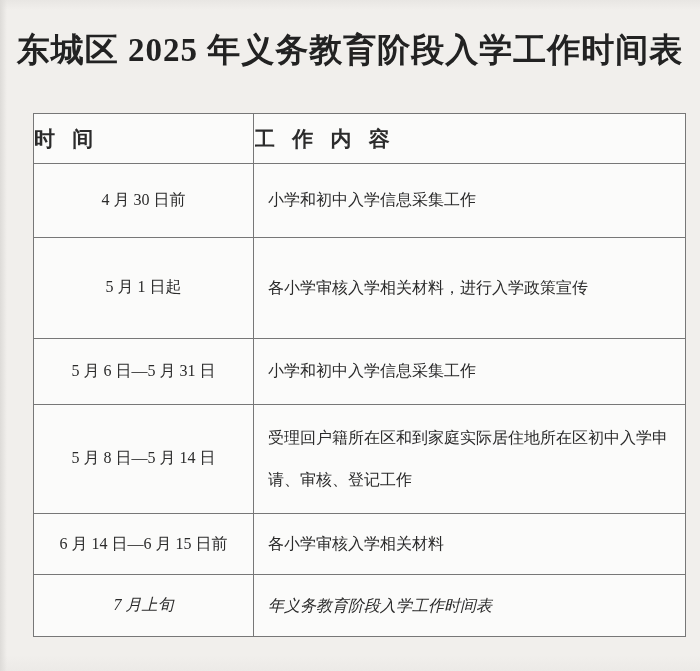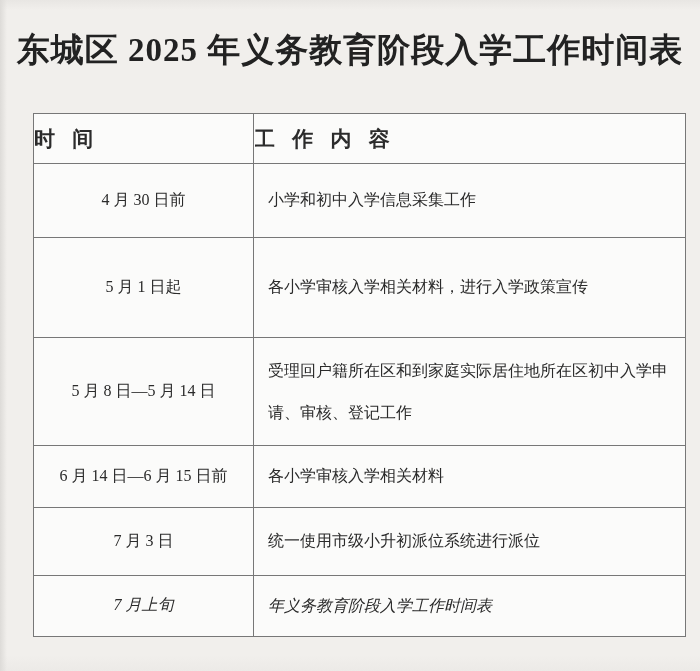--- a/index.html
+++ b/index.html
@@ -99,30 +99,30 @@
   </thead>
   <tbody>
     <tr class="r-0">
       <td class="time-cell">4 月 30 日前</td>
       <td class="work-cell">小学和初中入学信息采集工作</td>
     </tr>
     <tr class="r-1">
       <td class="time-cell">5 月 1 日起</td>
       <td class="work-cell">各小学审核入学相关材料，进行入学政策宣传</td>
     </tr>
+    <tr class="r-2">
+      <td class="time-cell">5 月 6 日—5 月 31 日</td>
+      <td class="work-cell">小学和初中入学信息采集工作</td>
+    </tr>
     <tr class="r-3">
       <td class="time-cell">5 月 8 日—5 月 14 日</td>
       <td class="work-cell">受理回户籍所在区和到家庭实际居住地所在区初中入学申请、审核、登记工作</td>
     </tr>
     <tr class="r-4">
       <td class="time-cell">6 月 14 日—6 月 15 日前</td>
       <td class="work-cell">各小学审核入学相关材料</td>
-    </tr>
-    <tr class="r-5">
-      <td class="time-cell">7 月 3 日</td>
-      <td class="work-cell">统一使用市级小升初派位系统进行派位</td>
     </tr>
     <tr class="r-6">
       <td class="time-cell">7 月上旬</td>
       <td class="work-cell">年义务教育阶段入学工作时间表</td>
     </tr>
   </tbody>
 </table>
 
 </body></html>

